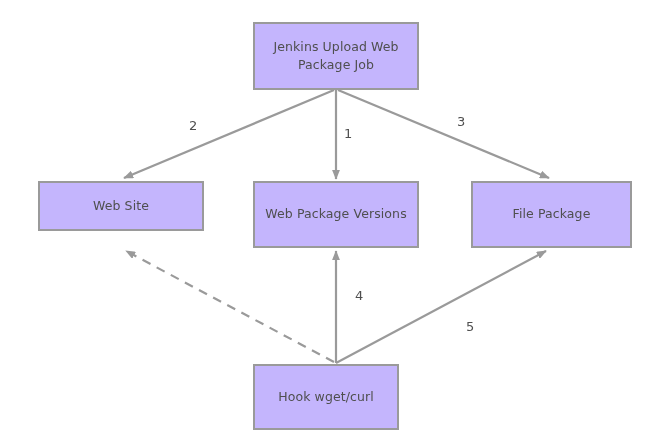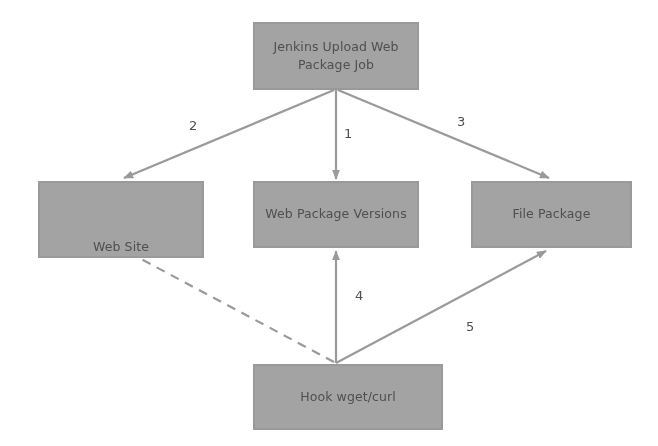--- a/index.html
+++ b/index.html
@@ -17,21 +17,21 @@
   #diagram-canvas {
     position: absolute;
     left: 0;
     top: 0;
     width: 658px;
     height: 446px;
   }
   .node {
     position: absolute;
     box-sizing: border-box;
-    background: #a3a3a3;
+    background: #c4b5fd;
     border: 2px solid #9a9a9a;
     display: flex;
     align-items: center;
     justify-content: center;
     text-align: center;
     color: #4f4f4f;
     font-size: 12.5px;
     line-height: 1.45;
     letter-spacing: 0.1px;
     z-index: 2;
@@ -70,33 +70,33 @@
   <line x1="336" y1="363" x2="546" y2="251" stroke="#9a9a9a" stroke-width="2.2" marker-end="url(#arrowhead)"></line>
 
   <line x1="334" y1="362" x2="126" y2="251" stroke="#9a9a9a" stroke-width="2.2" stroke-dasharray="9 7" marker-end="url(#arrowhead)"></line>
 </svg>
 
 <div class="node" style="left:253px; top:22px; width:166px; height:68px;">
   <span class="node-label">Jenkins Upload Web
 Package Job</span>
 </div>
 
-<div class="node" style="left:38px; top:181px; width:166px; height:77px;align-items:flex-end;">
+<div class="node" style="left:38px; top:181px; width:166px; height:50px;">
   <span class="node-label">Web Site</span>
 </div>
 
 <div class="node" style="left:253px; top:181px; width:166px; height:67px;">
   <span class="node-label">Web Package Versions</span>
 </div>
 
 <div class="node" style="left:471px; top:181px; width:161px; height:67px;">
   <span class="node-label">File Package</span>
 </div>
 
-<div class="node" style="left:253px; top:364px; width:190px; height:66px;">
+<div class="node" style="left:253px; top:364px; width:146px; height:66px;">
   <span class="node-label">Hook wget/curl</span>
 </div>
 
 <div class="edge-label" style="left:344px; top:126px;">1</div>
 
 <div class="edge-label" style="left:189px; top:118px;">2</div>
 
 <div class="edge-label" style="left:457px; top:114px;">3</div>
 
 <div class="edge-label" style="left:355px; top:288px;">4</div>

